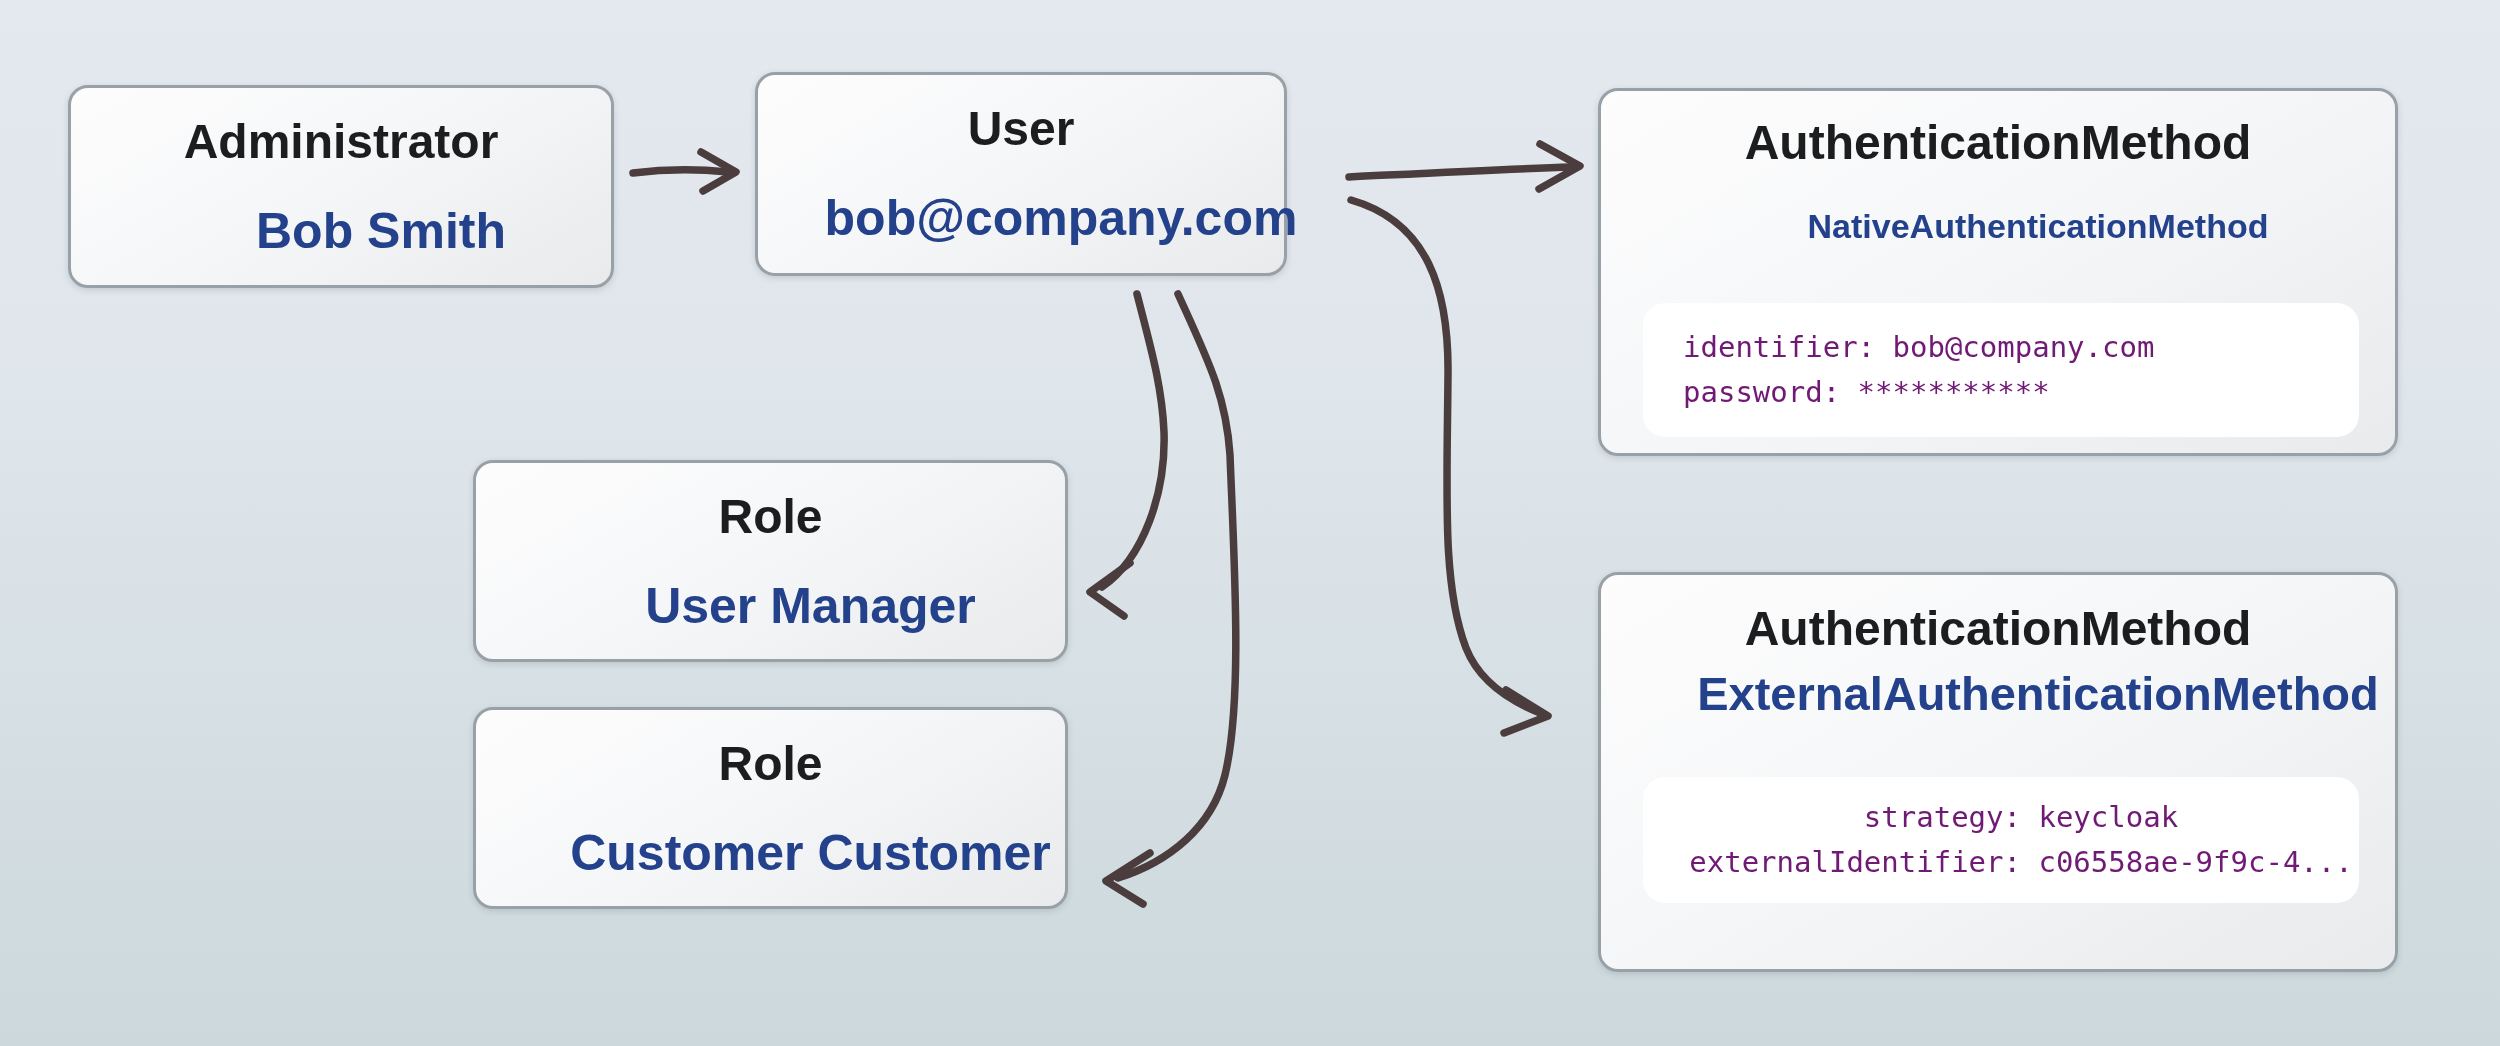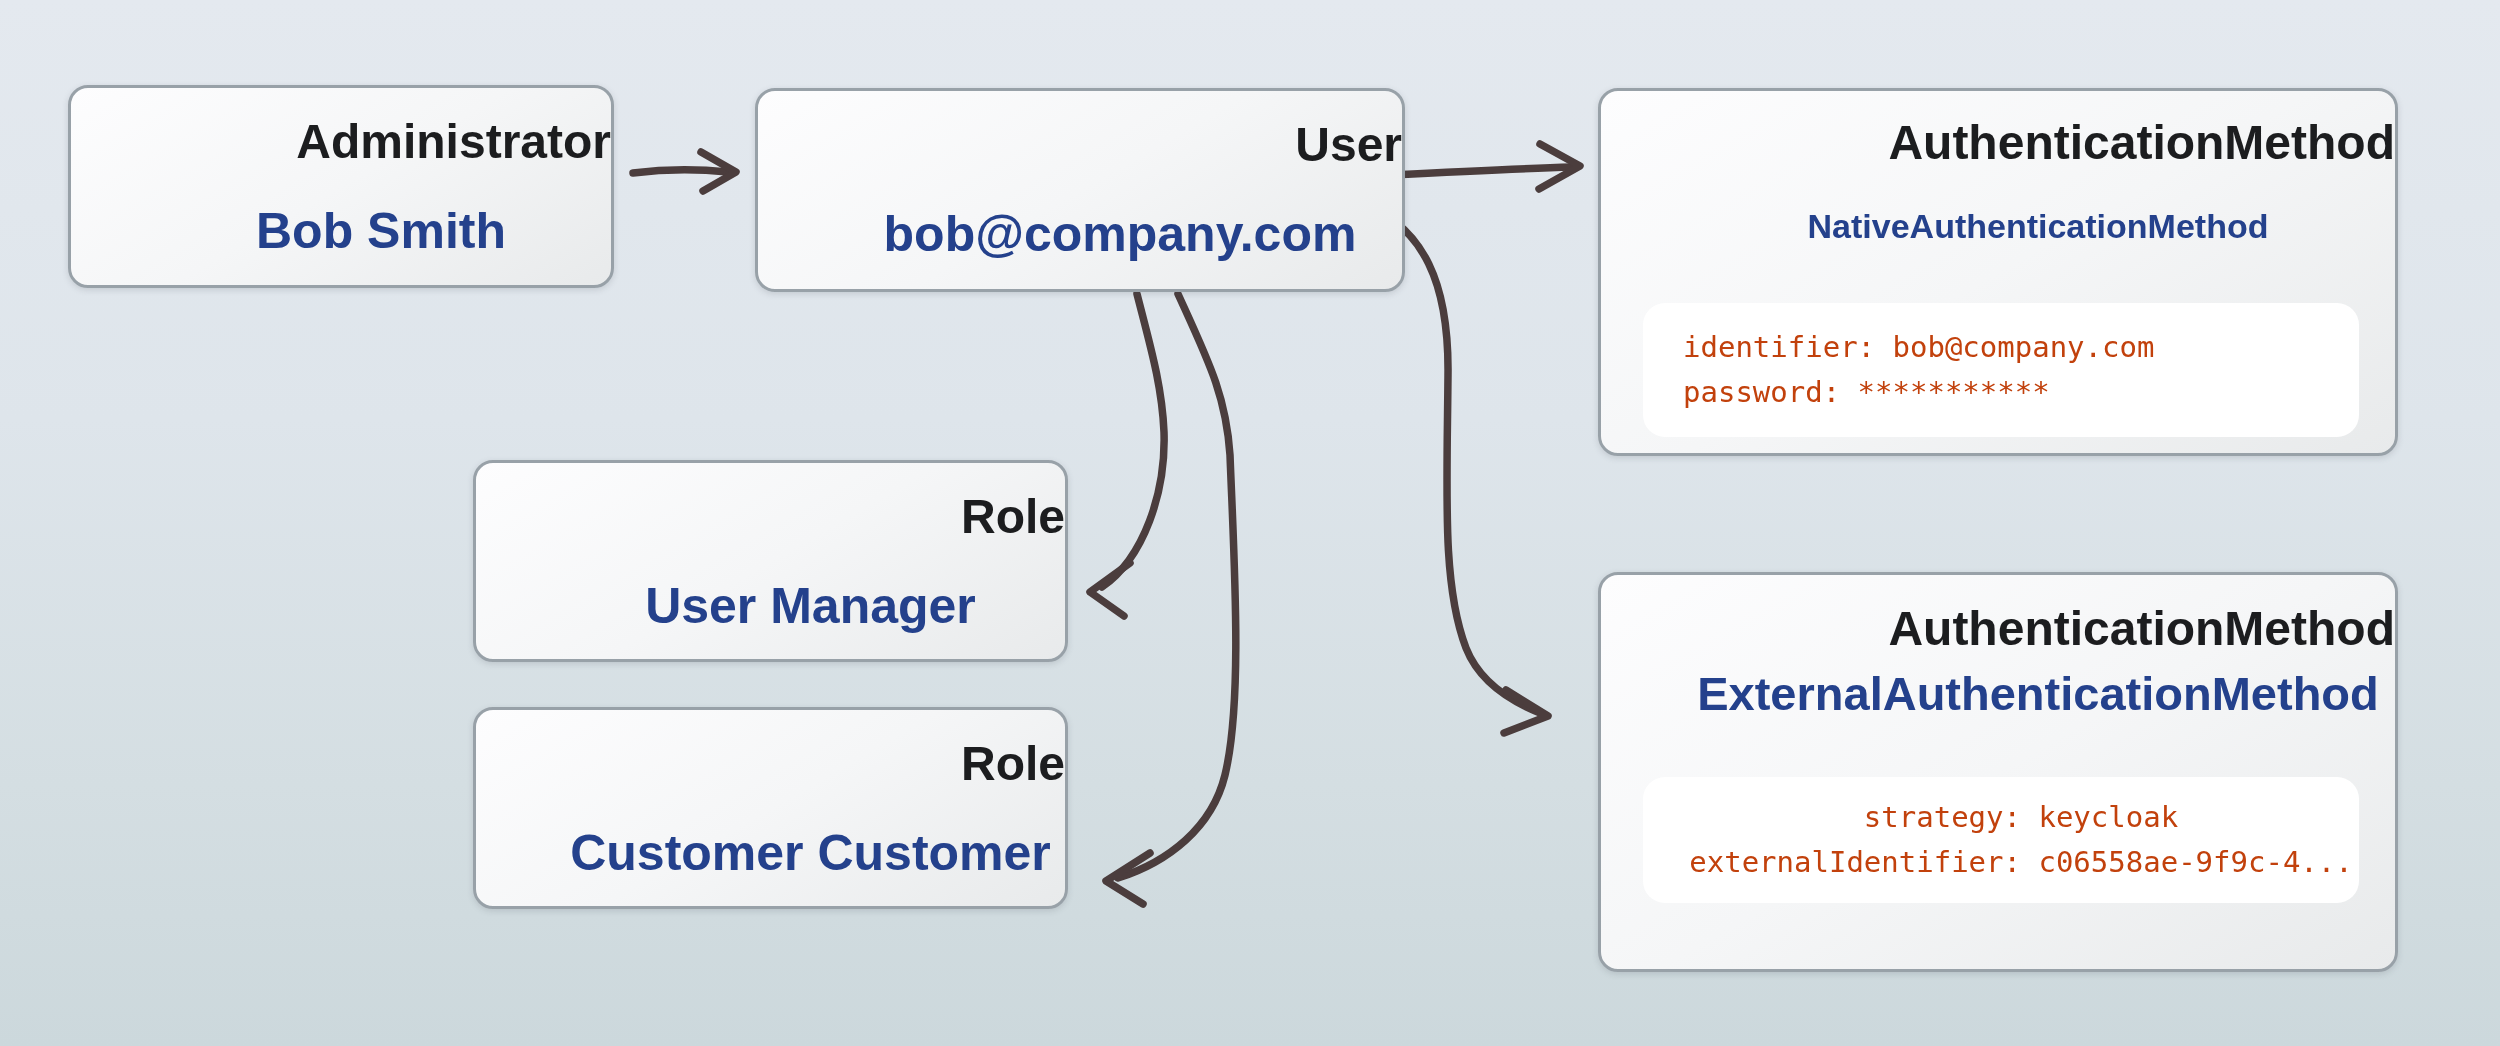--- a/index.html
+++ b/index.html
@@ -50,26 +50,26 @@
     font-size: 48px;
     line-height: 52px;
     color: #1c1d1f;
   }
   .node .name {
     font-size: 50px;
     line-height: 54px;
     color: #24418c;
     margin-left: 40px;
   }
-  .node .type { top: 28px; text-align: right; }
+  .node .type { top: 28px; }
   .node .name { top: 116px; }
 
   
   #node-administrator { left: 68px;  top: 85px;  width: 546px; height: 203px; }
-  #node-user          { left: 755px; top: 88px;  width: 650px; height: 204px; }
+  #node-user          { left: 755px; top: 72px;  width: 532px; height: 204px; }
   #node-order-role    { left: 473px; top: 460px; width: 595px; height: 202px; }
   #node-customer-role { left: 473px; top: 707px; width: 595px; height: 202px; }
   #node-native-auth   { left: 1598px; top: 88px;  width: 800px; height: 368px; }
   #node-external-auth { left: 1598px; top: 572px; width: 800px; height: 400px; }
 
   #node-native-auth .type   { top: 26px; }
   #node-native-auth .name   { top: 108px; font-size: 34px; }
   #node-external-auth .type { top: 28px; }
   #node-external-auth .name { top: 92px;  font-size: 47px; text-align: center; }
 
@@ -84,21 +84,21 @@
     flex-direction: column;
     justify-content: center;
     padding-left: 40px;
   }
   #node-native-auth .panel   { top: 212px; height: 134px; }
   #node-external-auth .panel { top: 202px; height: 126px; text-align: center; }
   .attr-line {
     font-family: "DejaVu Sans Mono", "Liberation Mono", monospace;
     font-size: 29px;
     line-height: 45px;
-    color: #c2410c;
+    color: #701a75;
     white-space: pre;
   }
 </style>
 </head>
 <body>
 
 <div class="canvas">
 
   <svg class="arrows" viewBox="0 0 2500 1046" xmlns="http://www.w3.org/2000/svg">
     <g>

